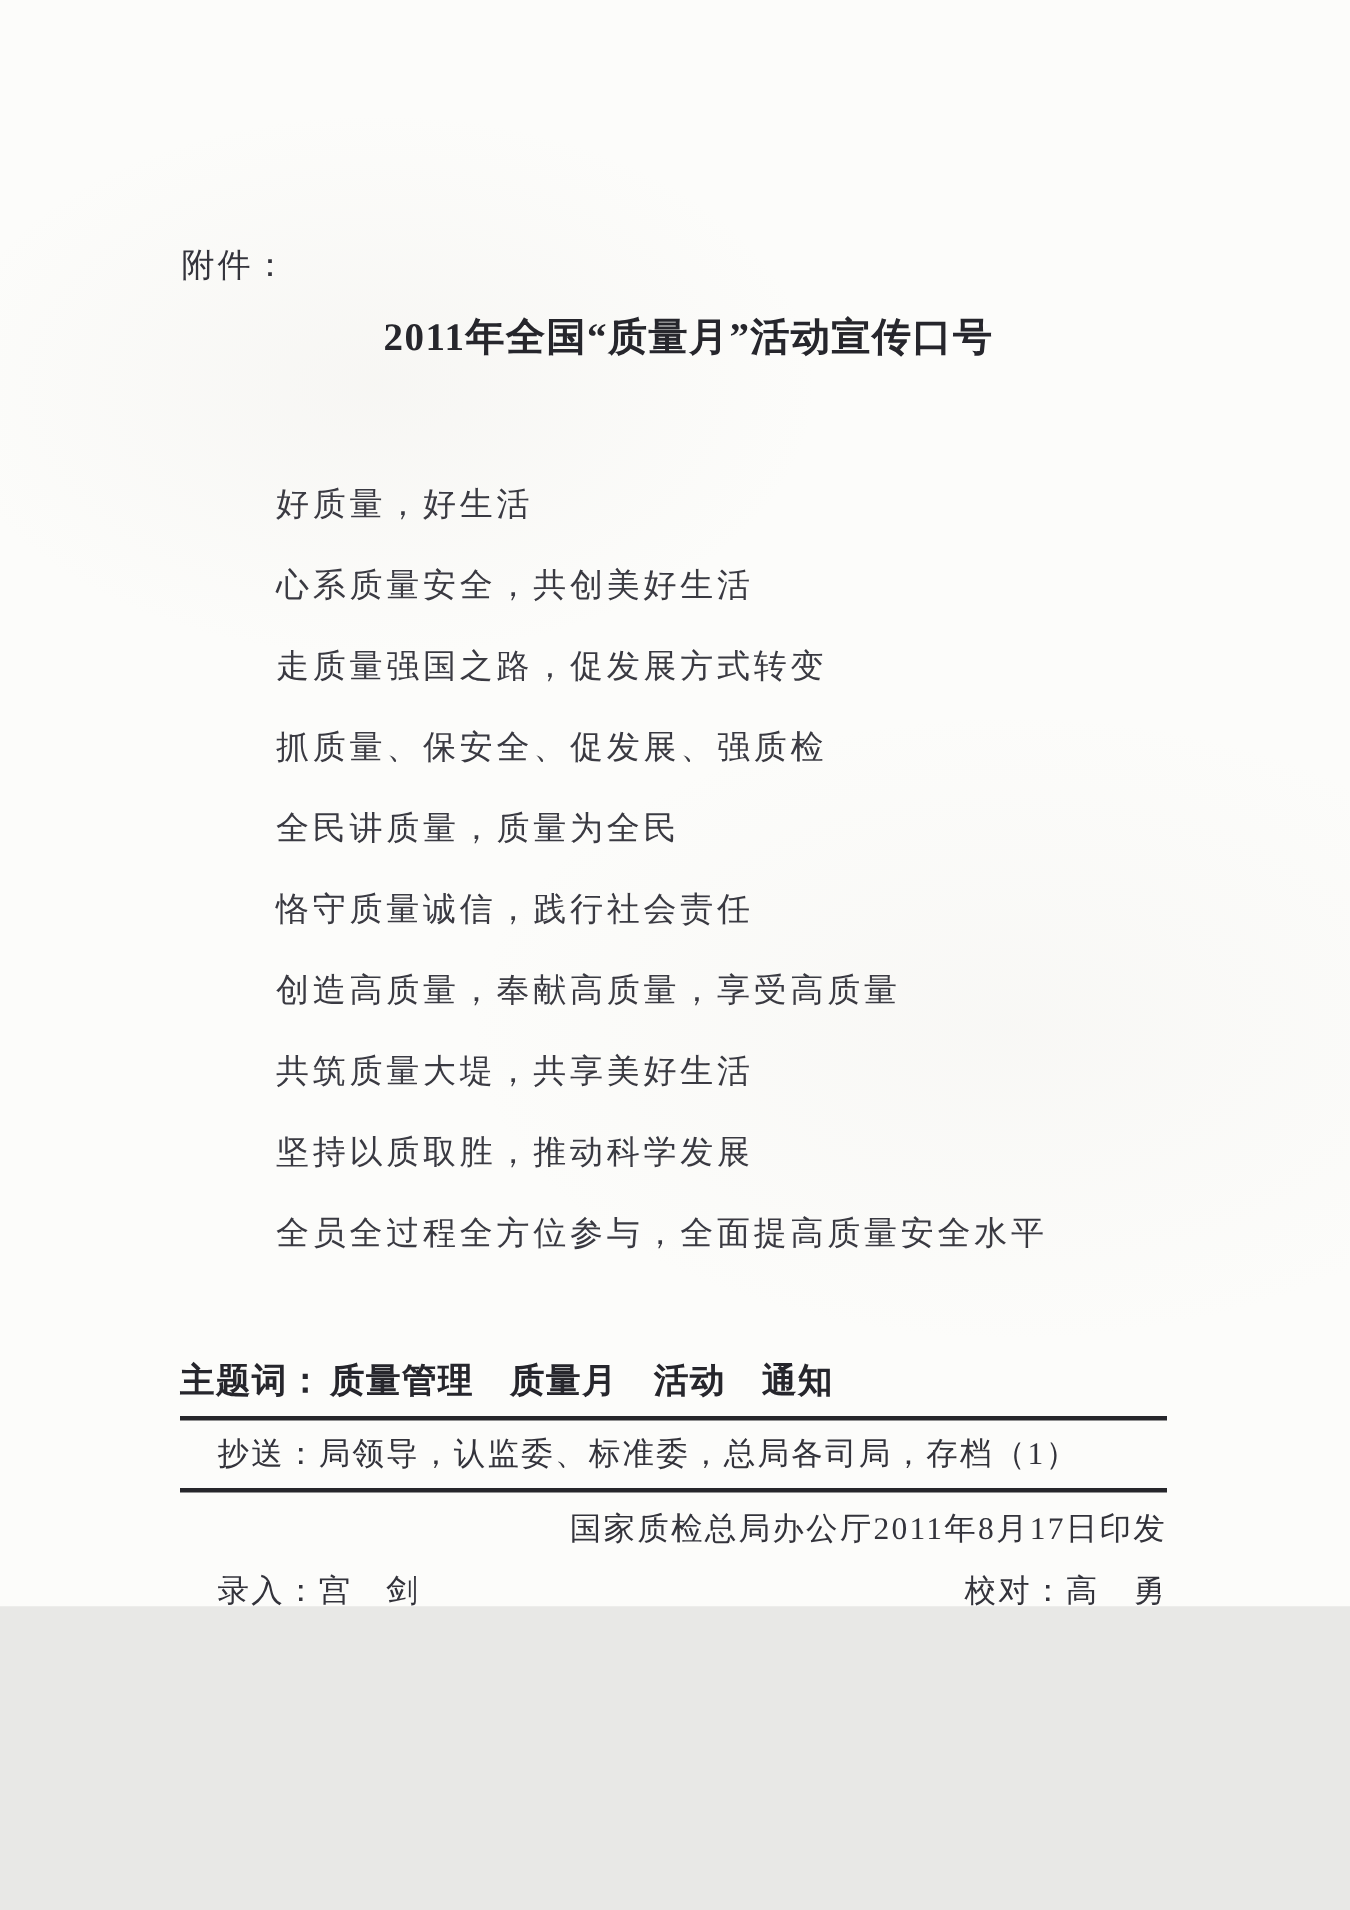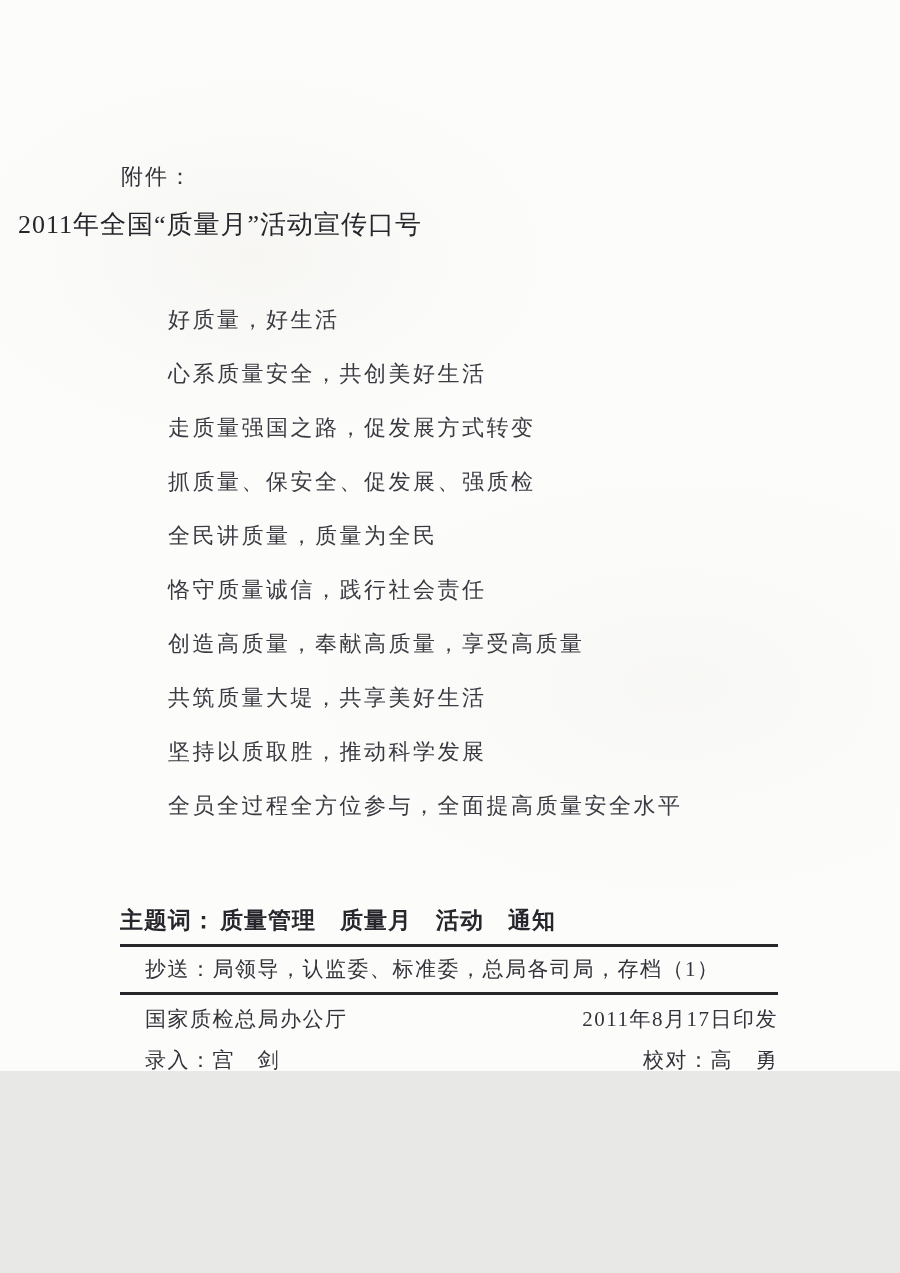--- a/index.html
+++ b/index.html
@@ -36,32 +36,33 @@
     letter-spacing: 2px;
     color: #34343c;
   }
 
   .doc-title {
     position: absolute;
     left: 0;
     top: 207px;
     width: 100%;
     margin: 0;
+    text-align: center;
     font-size: 26px;
-    font-weight: normal;
+    font-weight: bold;
     letter-spacing: 1px;
     color: #26262c;
     text-indent: 18px;
   }
 
   .slogan-list {
     position: absolute;
     left: 168px;
     top: 306px;
-    margin: 0;
+    margin: 16px;
     padding: 0;
     list-style: none;
     font-family: Liberation Serif, serif;
   }
   .slogan-list li {
     height: 54px;
     line-height: 28px;
     font-size: 22px;
     letter-spacing: 2.5px;
     color: #3a3a42;
@@ -97,20 +98,21 @@
     padding: 8px 0 9px 25px;
     font-size: 21px;
     letter-spacing: 1.5px;
     color: #33333b;
   }
   .office-row {
     padding: 10px 0 4px 25px;
     font-size: 21px;
     letter-spacing: 1.5px;
     color: #33333b;
+    justify-content: flex-end;
   }
   .credit-row {
     padding: 9px 0 12px 25px;
     font-size: 21px;
     letter-spacing: 1.5px;
     color: #33333b;
     gap: 42px;
   }
 
   .page-number {

